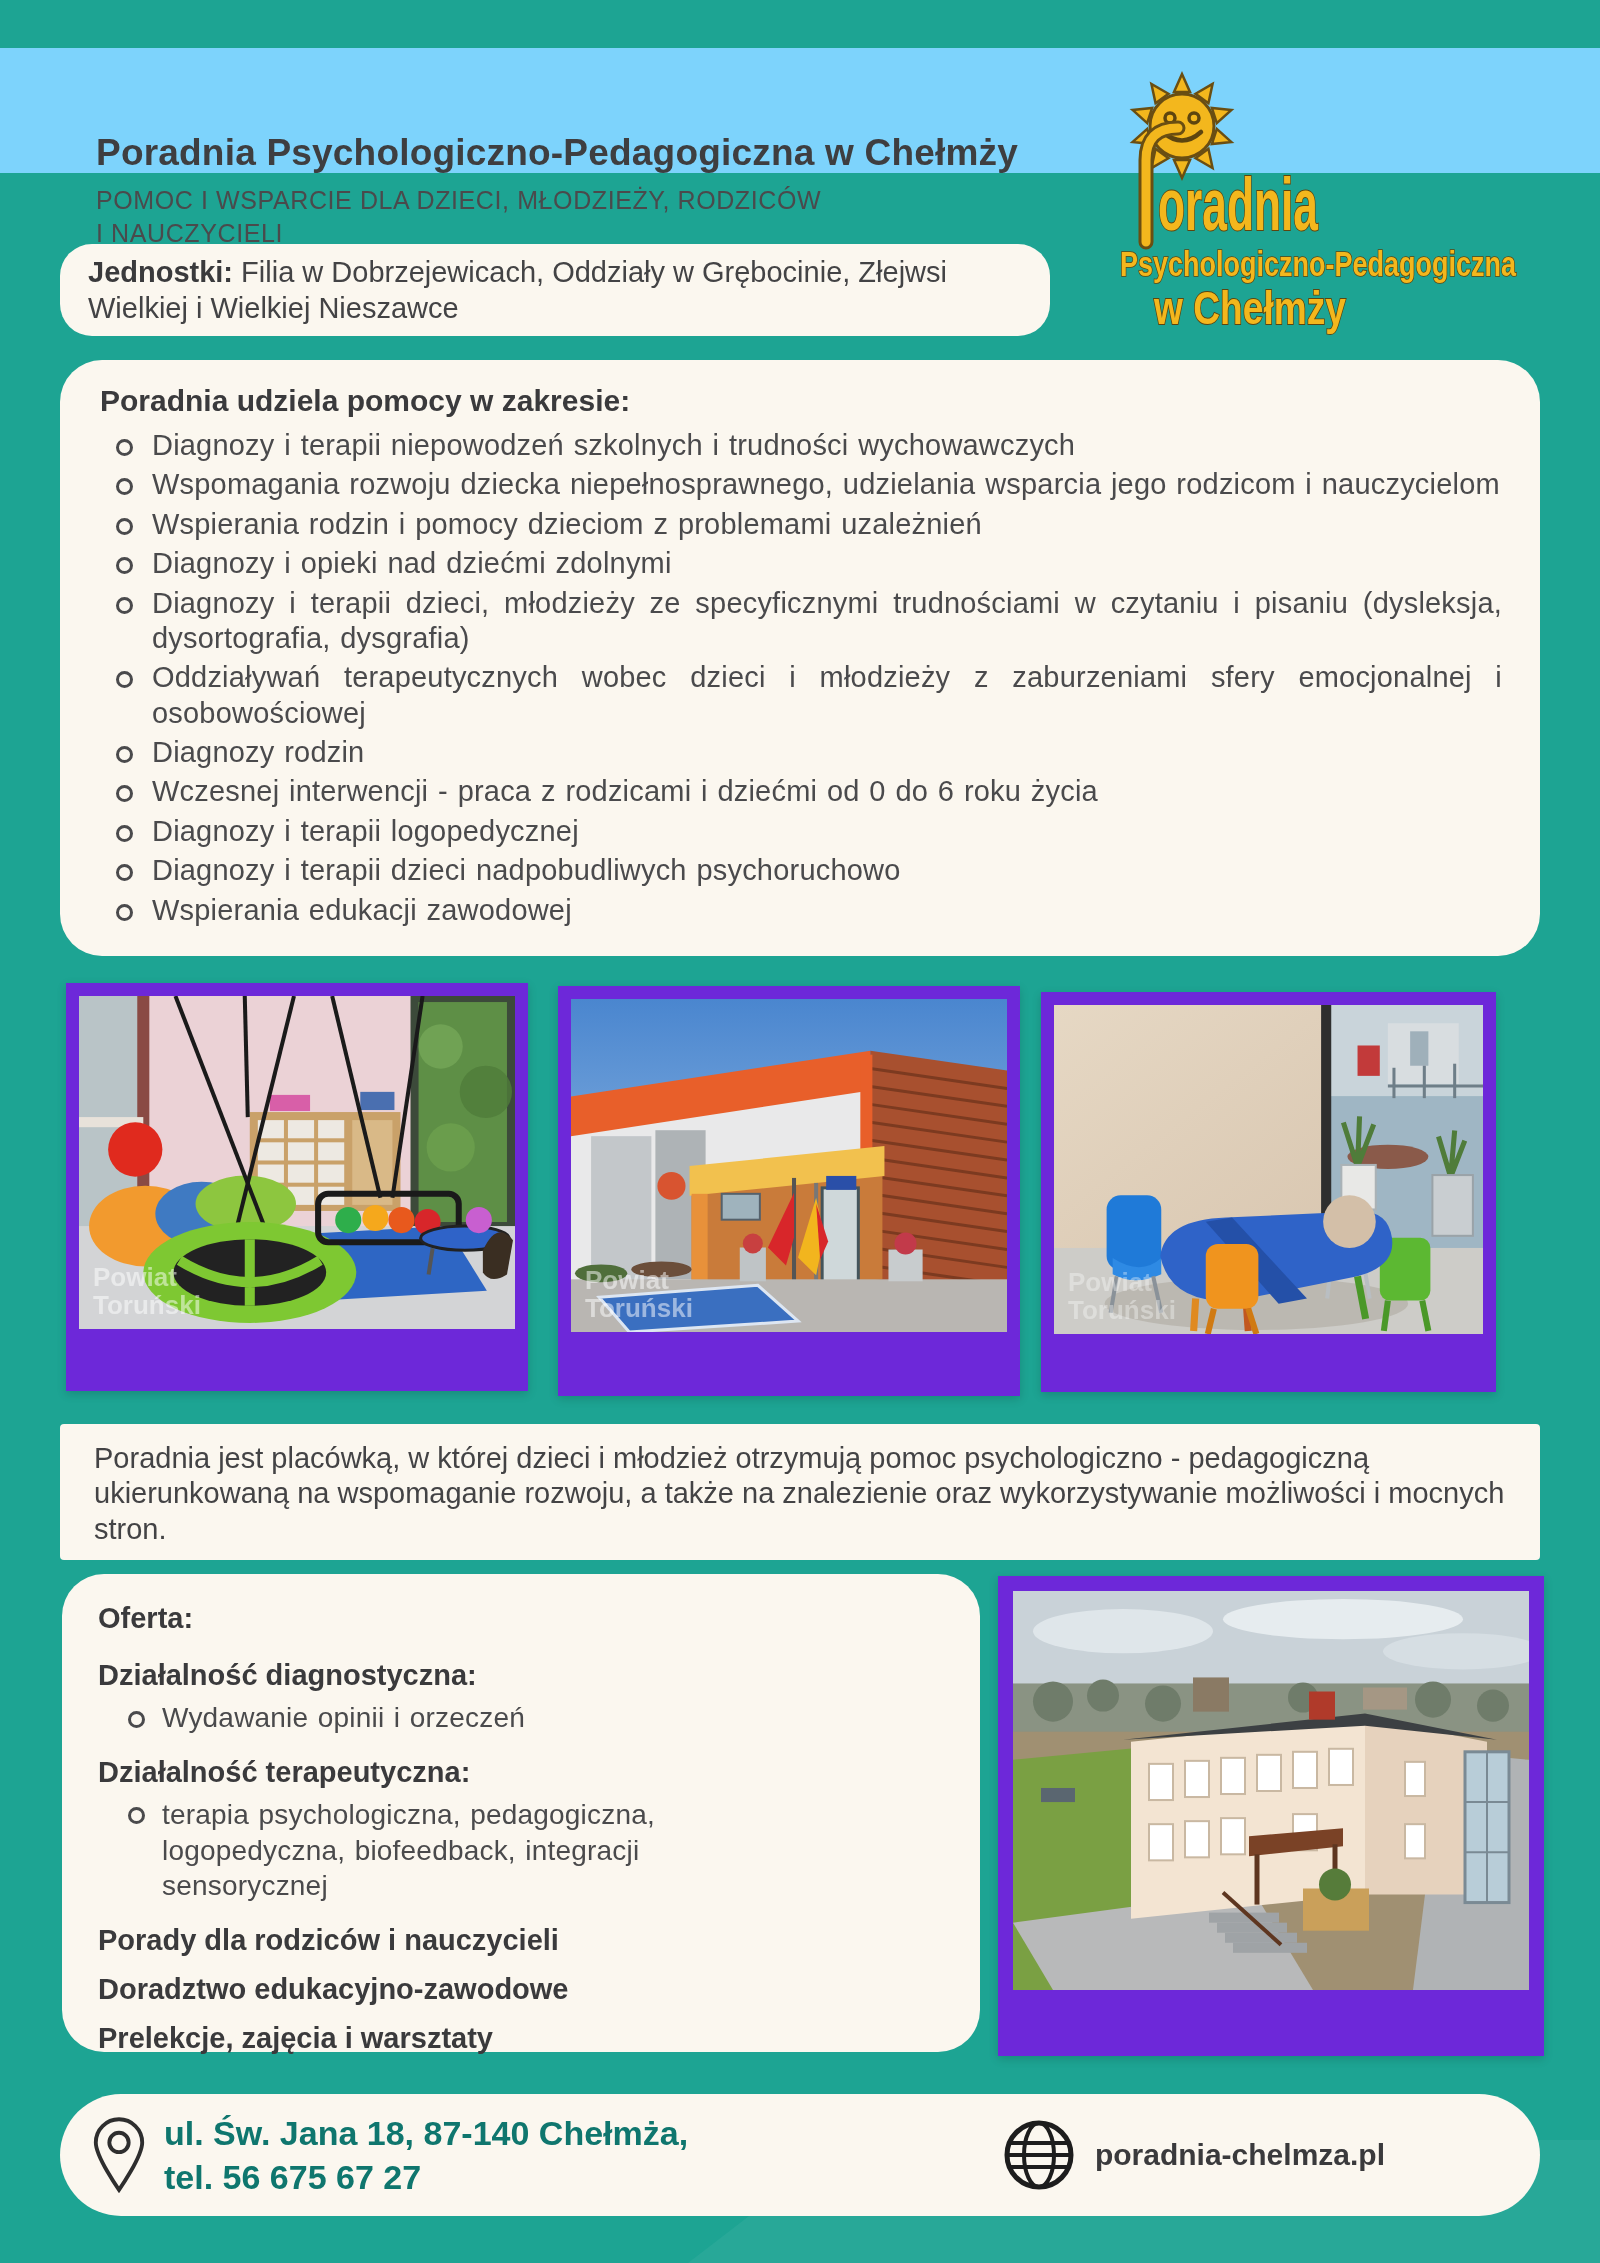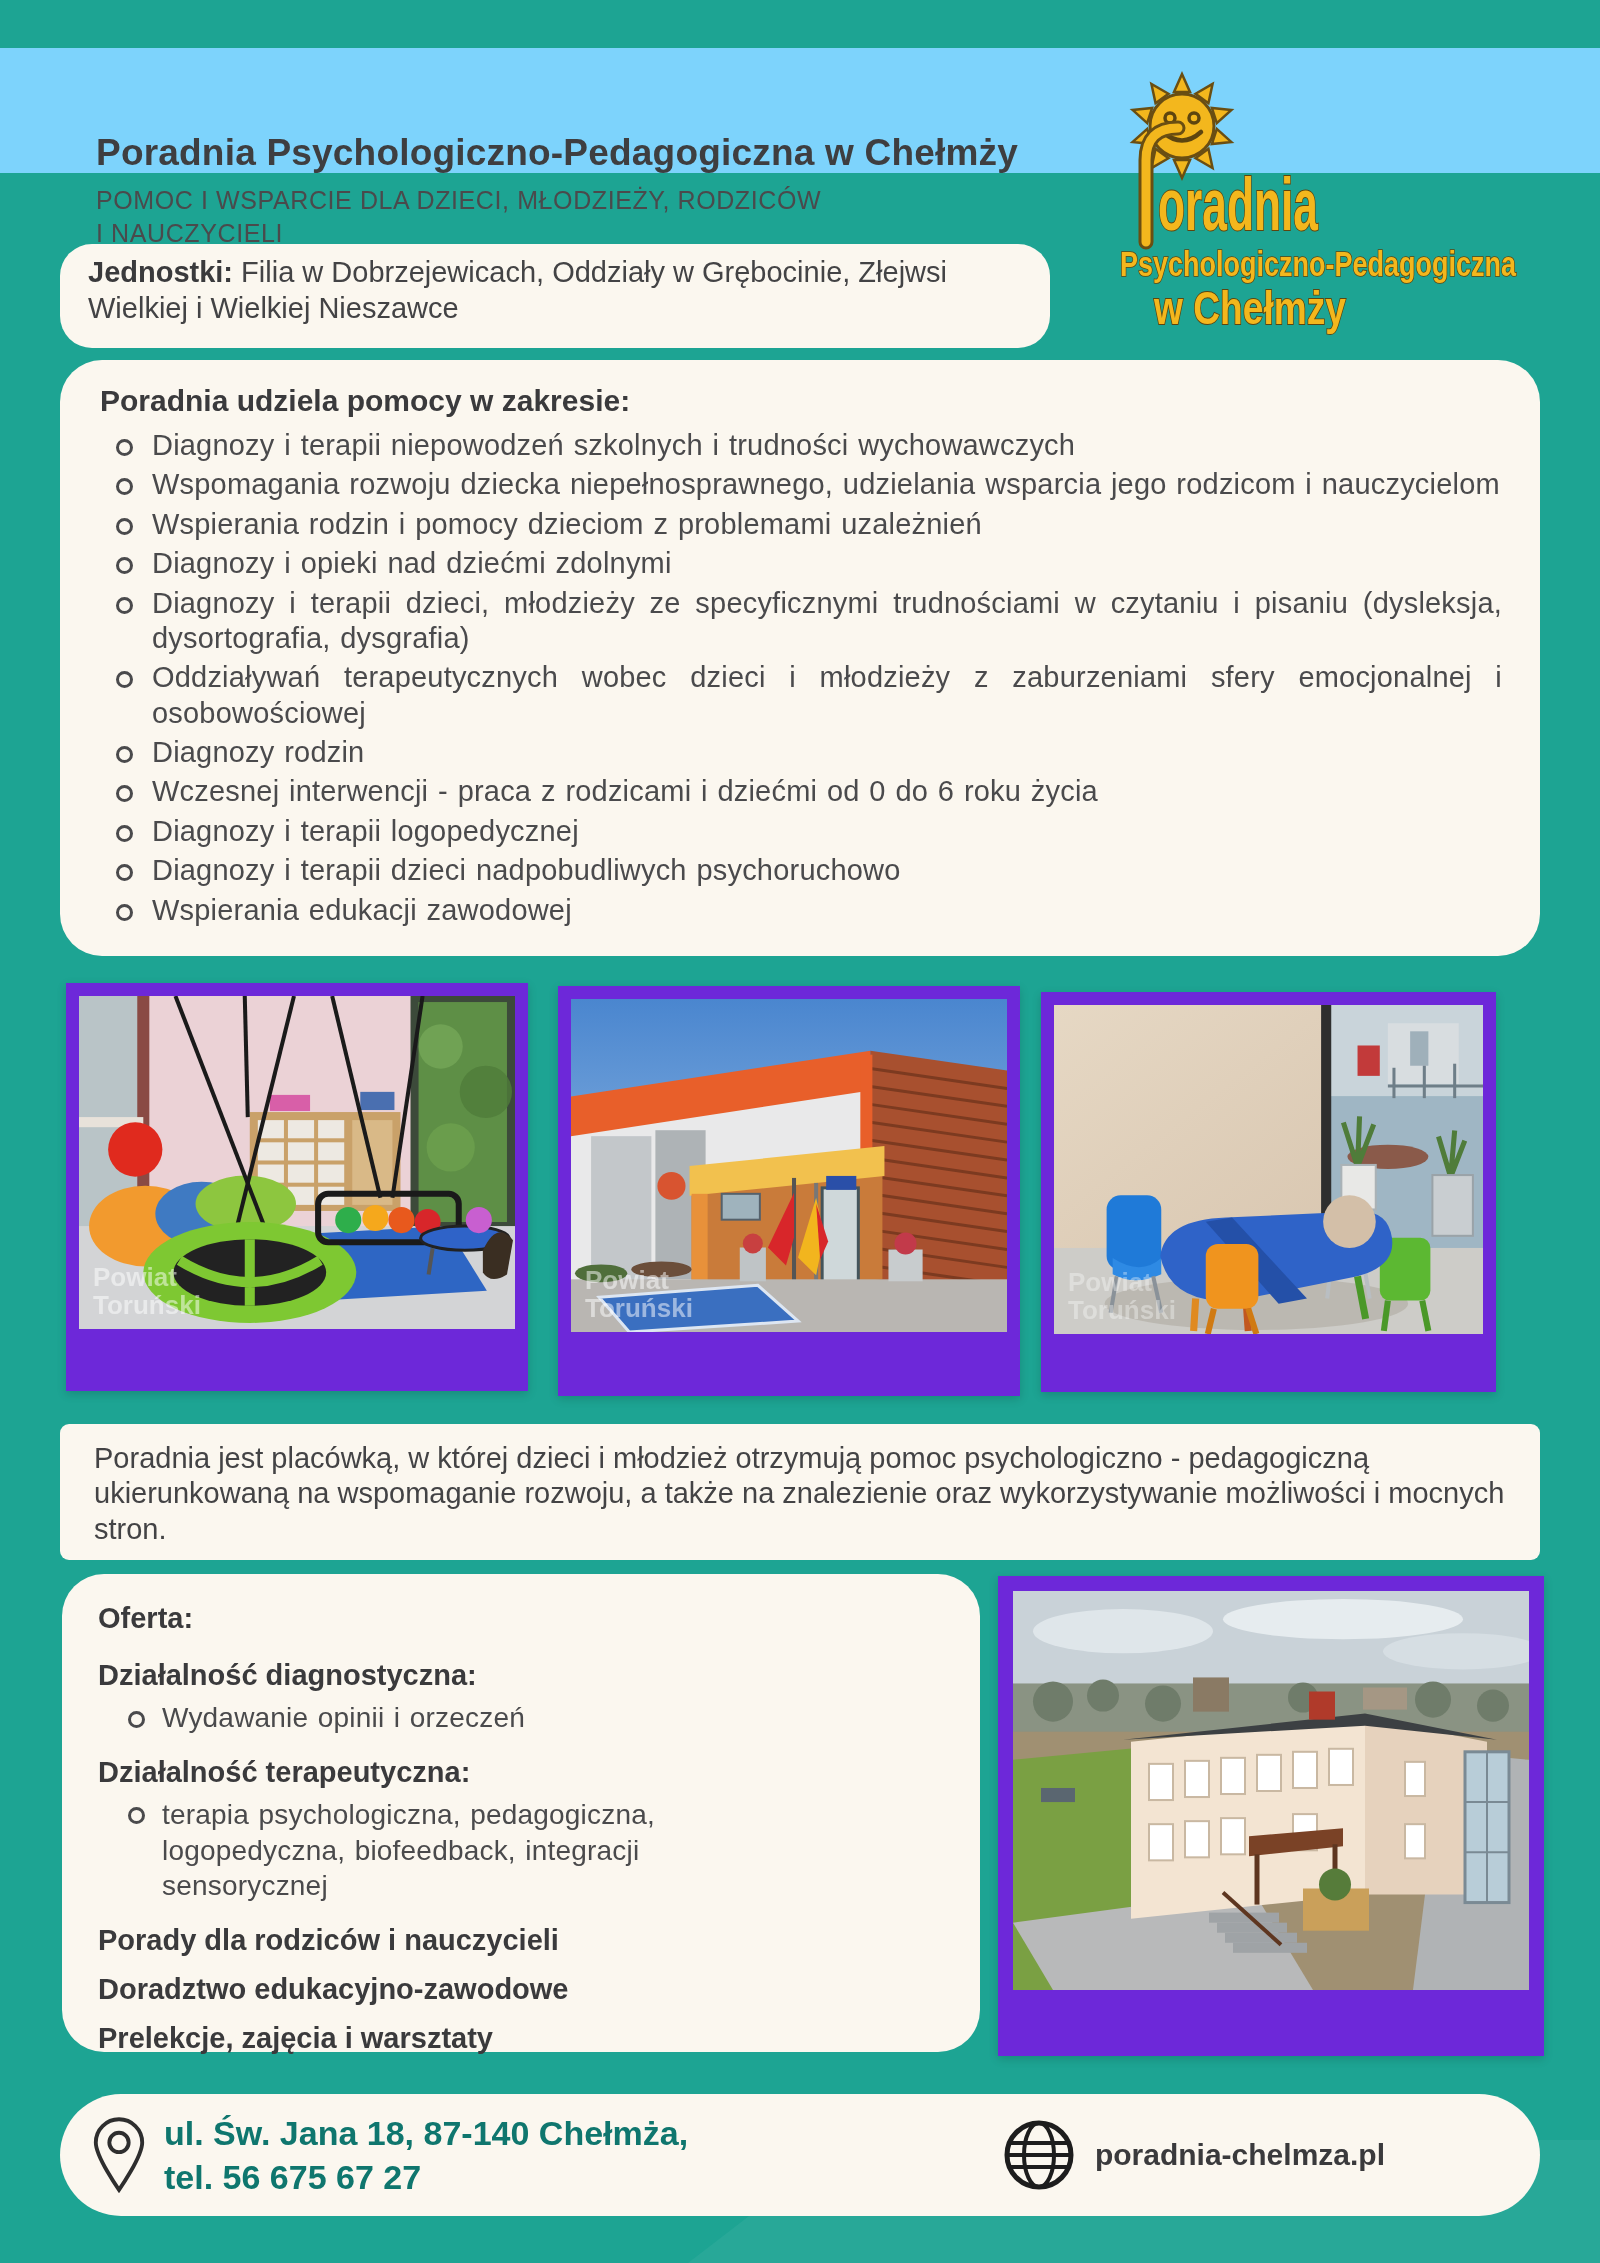--- a/index.html
+++ b/index.html
@@ -12,21 +12,21 @@
   .header-title{left:96px;top:84px;font-size:37px;font-weight:bold;color:#3E3E40;letter-spacing:.2px;}
   .header-sub{left:96px;top:136px;font-size:25px;color:#4A4A4C;letter-spacing:.6px;line-height:1.3;}
 
   
   .logo{left:1100px;top:48px;width:440px;height:300px;}
   .logo text{font-family:"Liberation Sans",sans-serif;font-weight:bold;paint-order:stroke;}
 
   
   .panel{background:#FBF7EF;border-radius:42px;color:#4A4A4C;box-sizing:border-box;}
 
-  .jednostki{left:60px;top:244px;width:990px;height:104px;border-radius:32px;
+  .jednostki{left:60px;top:244px;width:990px;height:92px;border-radius:32px;
              padding:10px 28px;font-size:29px;line-height:1.25;color:#434345;}
   .jednostki b{color:#3A3A3C;}
 
   .services{left:60px;top:360px;width:1480px;height:596px;padding:24px 38px 18px 40px;overflow:hidden;}
   .services h2{margin:0 0 10px 0;font-size:30px;color:#3A3A3C;}
   ul.dotlist{list-style:none;margin:0;padding:0;}
   ul.dotlist li{position:relative;padding-left:52px;font-size:29px;line-height:1.22;
                 letter-spacing:.2px;word-spacing:1.5px;text-align:justify;margin-bottom:4px;color:#4A4A4C;}
   ul.dotlist li::before{content:"";position:absolute;left:16px;top:.38em;width:11px;height:11px;
                 border:3px solid #4A4A4C;border-radius:50%;}
@@ -35,21 +35,21 @@
   .polaroid{background:#6d28d9;box-shadow:0 3px 9px rgba(0,0,0,.16);box-sizing:border-box;}
   .photo-inner{position:relative;width:100%;height:100%;overflow:hidden;}
   .photo-inner svg{display:block;width:100%;height:100%;}
   .wm{position:absolute;left:14px;bottom:10px;font-size:26px;font-weight:bold;
       color:rgba(255,255,255,.5);line-height:1.05;}
   .p1{left:66px;top:983px;width:462px;height:408px;padding:13px 13px 62px 13px;}
   .p2{left:558px;top:986px;width:462px;height:410px;padding:13px 13px 64px 13px;}
   .p3{left:1041px;top:992px;width:455px;height:400px;padding:13px 13px 58px 13px;}
   .p4{left:998px;top:1576px;width:546px;height:480px;padding:15px 15px 66px 15px;}
 
-  .about{left:60px;top:1424px;width:1480px;height:136px;border-radius:9px;
+  .about{left:60px;top:1424px;width:1480px;height:136px;border-radius:4px;
          padding:17px 34px;font-size:29px;line-height:1.22;color:#434345;}
 
   .offer{left:62px;top:1574px;width:918px;height:478px;padding:28px 36px;}
   .offer .oh{font-size:29px;font-weight:bold;color:#3A3A3C;margin:0 0 24px 0;}
   .offer .sec-title{font-size:29px;font-weight:bold;color:#3A3A3C;margin:0 0 8px 0;}
   .offer ul.dotlist{margin:0 0 20px 0;}
   .offer ul.dotlist li{font-size:28px;padding-left:64px;text-align:left;max-width:620px;line-height:1.28;}
   .offer ul.dotlist li::before{left:30px;}
   .offer .bold-line{font-size:29px;font-weight:bold;color:#3A3A3C;margin-top:16px;}
 

